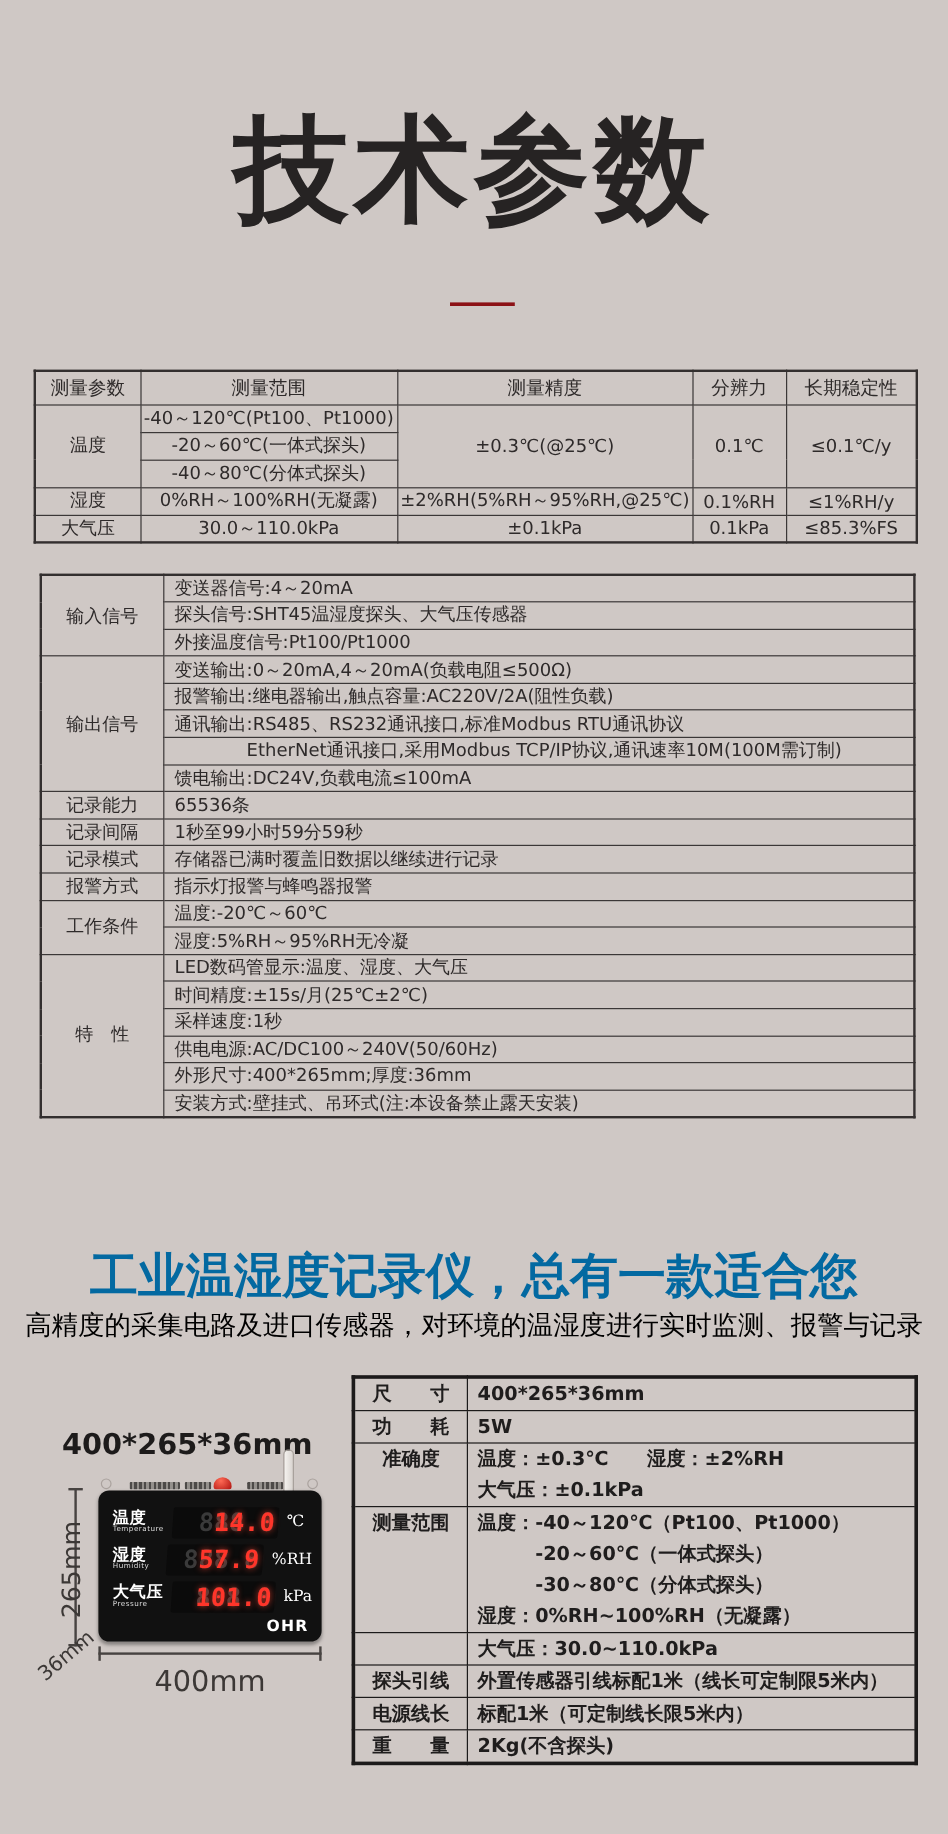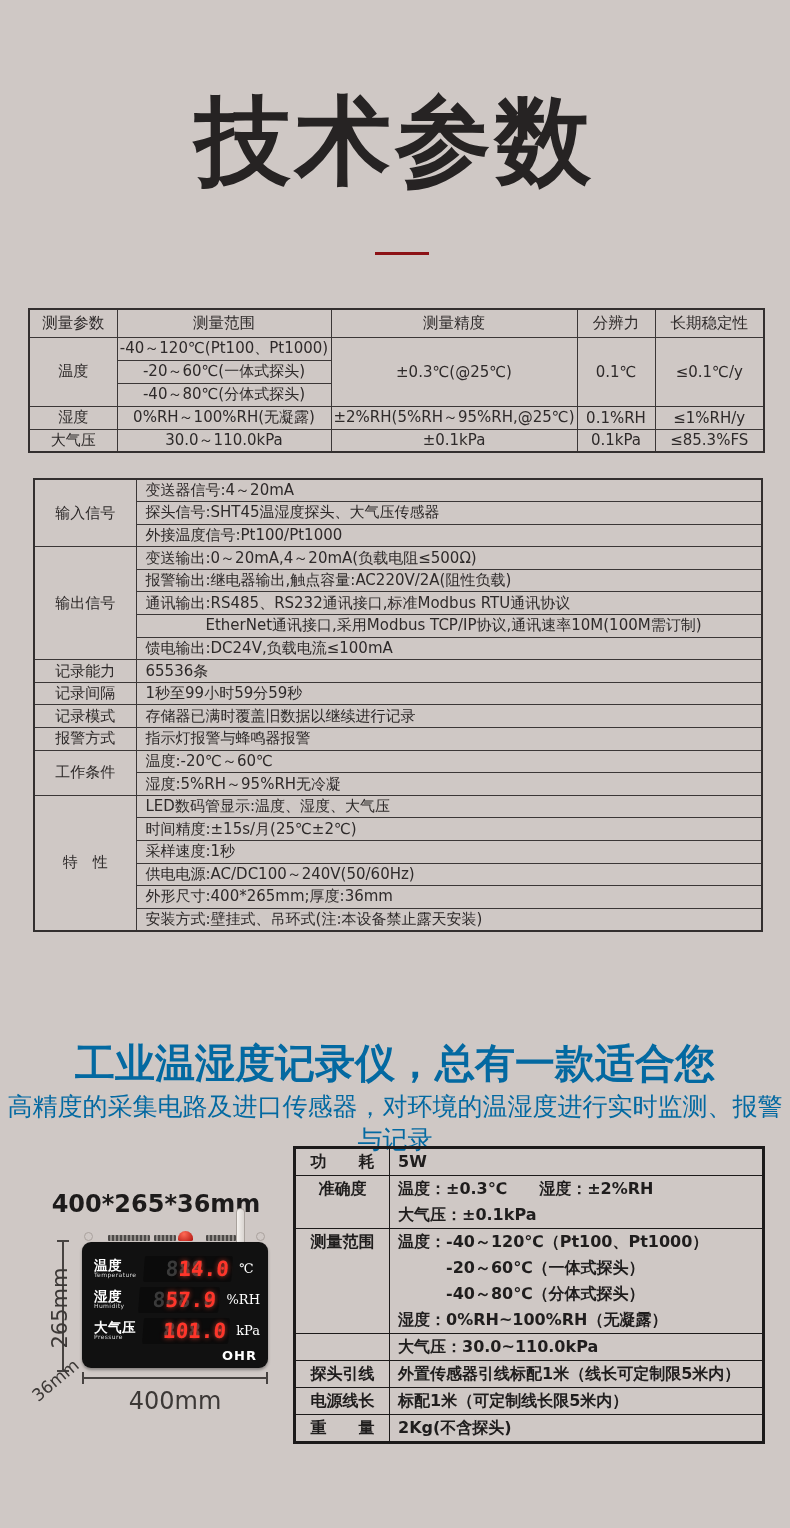--- a/index.html
+++ b/index.html
@@ -27,21 +27,21 @@
   
   .t2 { position:absolute; top:478px; left:33px; width:730px; table-layout:fixed;
         font-size:15px; border:2px solid #332f2f; }
   .t2 td { height:22.6px; padding:0 20px 0 9px; }
   .t2 td.lbl { width:102px; text-align:center; padding:0 4px; }
 
   
   .headline { position:absolute; top:1036px; left:0; width:100%; text-align:center;
               font-size:40px; font-weight:800; color:#0369a1; }
   .subheadline { position:absolute; top:1090px; left:0; width:100%; text-align:center;
-                 font-size:25px; font-weight:500; color:#0369a1; }
+                 font-size:22px; font-weight:500; color:#000000; }
 
   
   .t3 { position:absolute; top:1146px; left:293px; width:472px; table-layout:fixed;
         font-size:16px; font-weight:700; color:#1f1d1d; border:3px solid #1c1a1a; }
   .t3 td { border:1.5px solid #1c1a1a; vertical-align:top; }
   .t3 td.lbl { width:95px; text-align:center; }
   .t3 td div { line-height:26px; padding:0 2px 0 8px; white-space:nowrap; }
   .t3 td.lbl div { padding:0; }
 
   
@@ -278,20 +278,28 @@
     <div class="dim-v-label">265mm</div>
     <div class="dim-h"></div>
     <div class="dim-h-label">400mm</div>
     <div class="dim-d-label">36mm</div>
   </div>
 
   <table class="t3">
     <tbody>
       <tr>
         <td class="lbl">
+            <div>尺　　寸</div>
+          </td>
+        <td>
+            <div>400*265*36mm</div>
+          </td>
+      </tr>
+      <tr>
+        <td class="lbl">
             <div>功　　耗</div>
           </td>
         <td>
             <div>5W</div>
           </td>
       </tr>
       <tr>
         <td class="lbl">
             <div>准确度</div>
           </td>
@@ -300,21 +308,21 @@
           <div>大气压：±0.1kPa</div>
         </td>
       </tr>
       <tr>
         <td class="lbl">
             <div>测量范围</div>
           </td>
         <td>
           <div>温度：-40～120℃（Pt100、Pt1000）</div>
           <div>　　　-20～60℃（一体式探头）</div>
-          <div>　　　-40～80℃（分体式探头）</div>
+          <div>　　　-30～80℃（分体式探头）</div>
           <div>湿度：0%RH~100%RH（无凝露）</div>
         </td>
       </tr>
       <tr>
         <td class="lbl">
             <div></div>
           </td>
         <td>
             <div>大气压：30.0~110.0kPa</div>
           </td>

